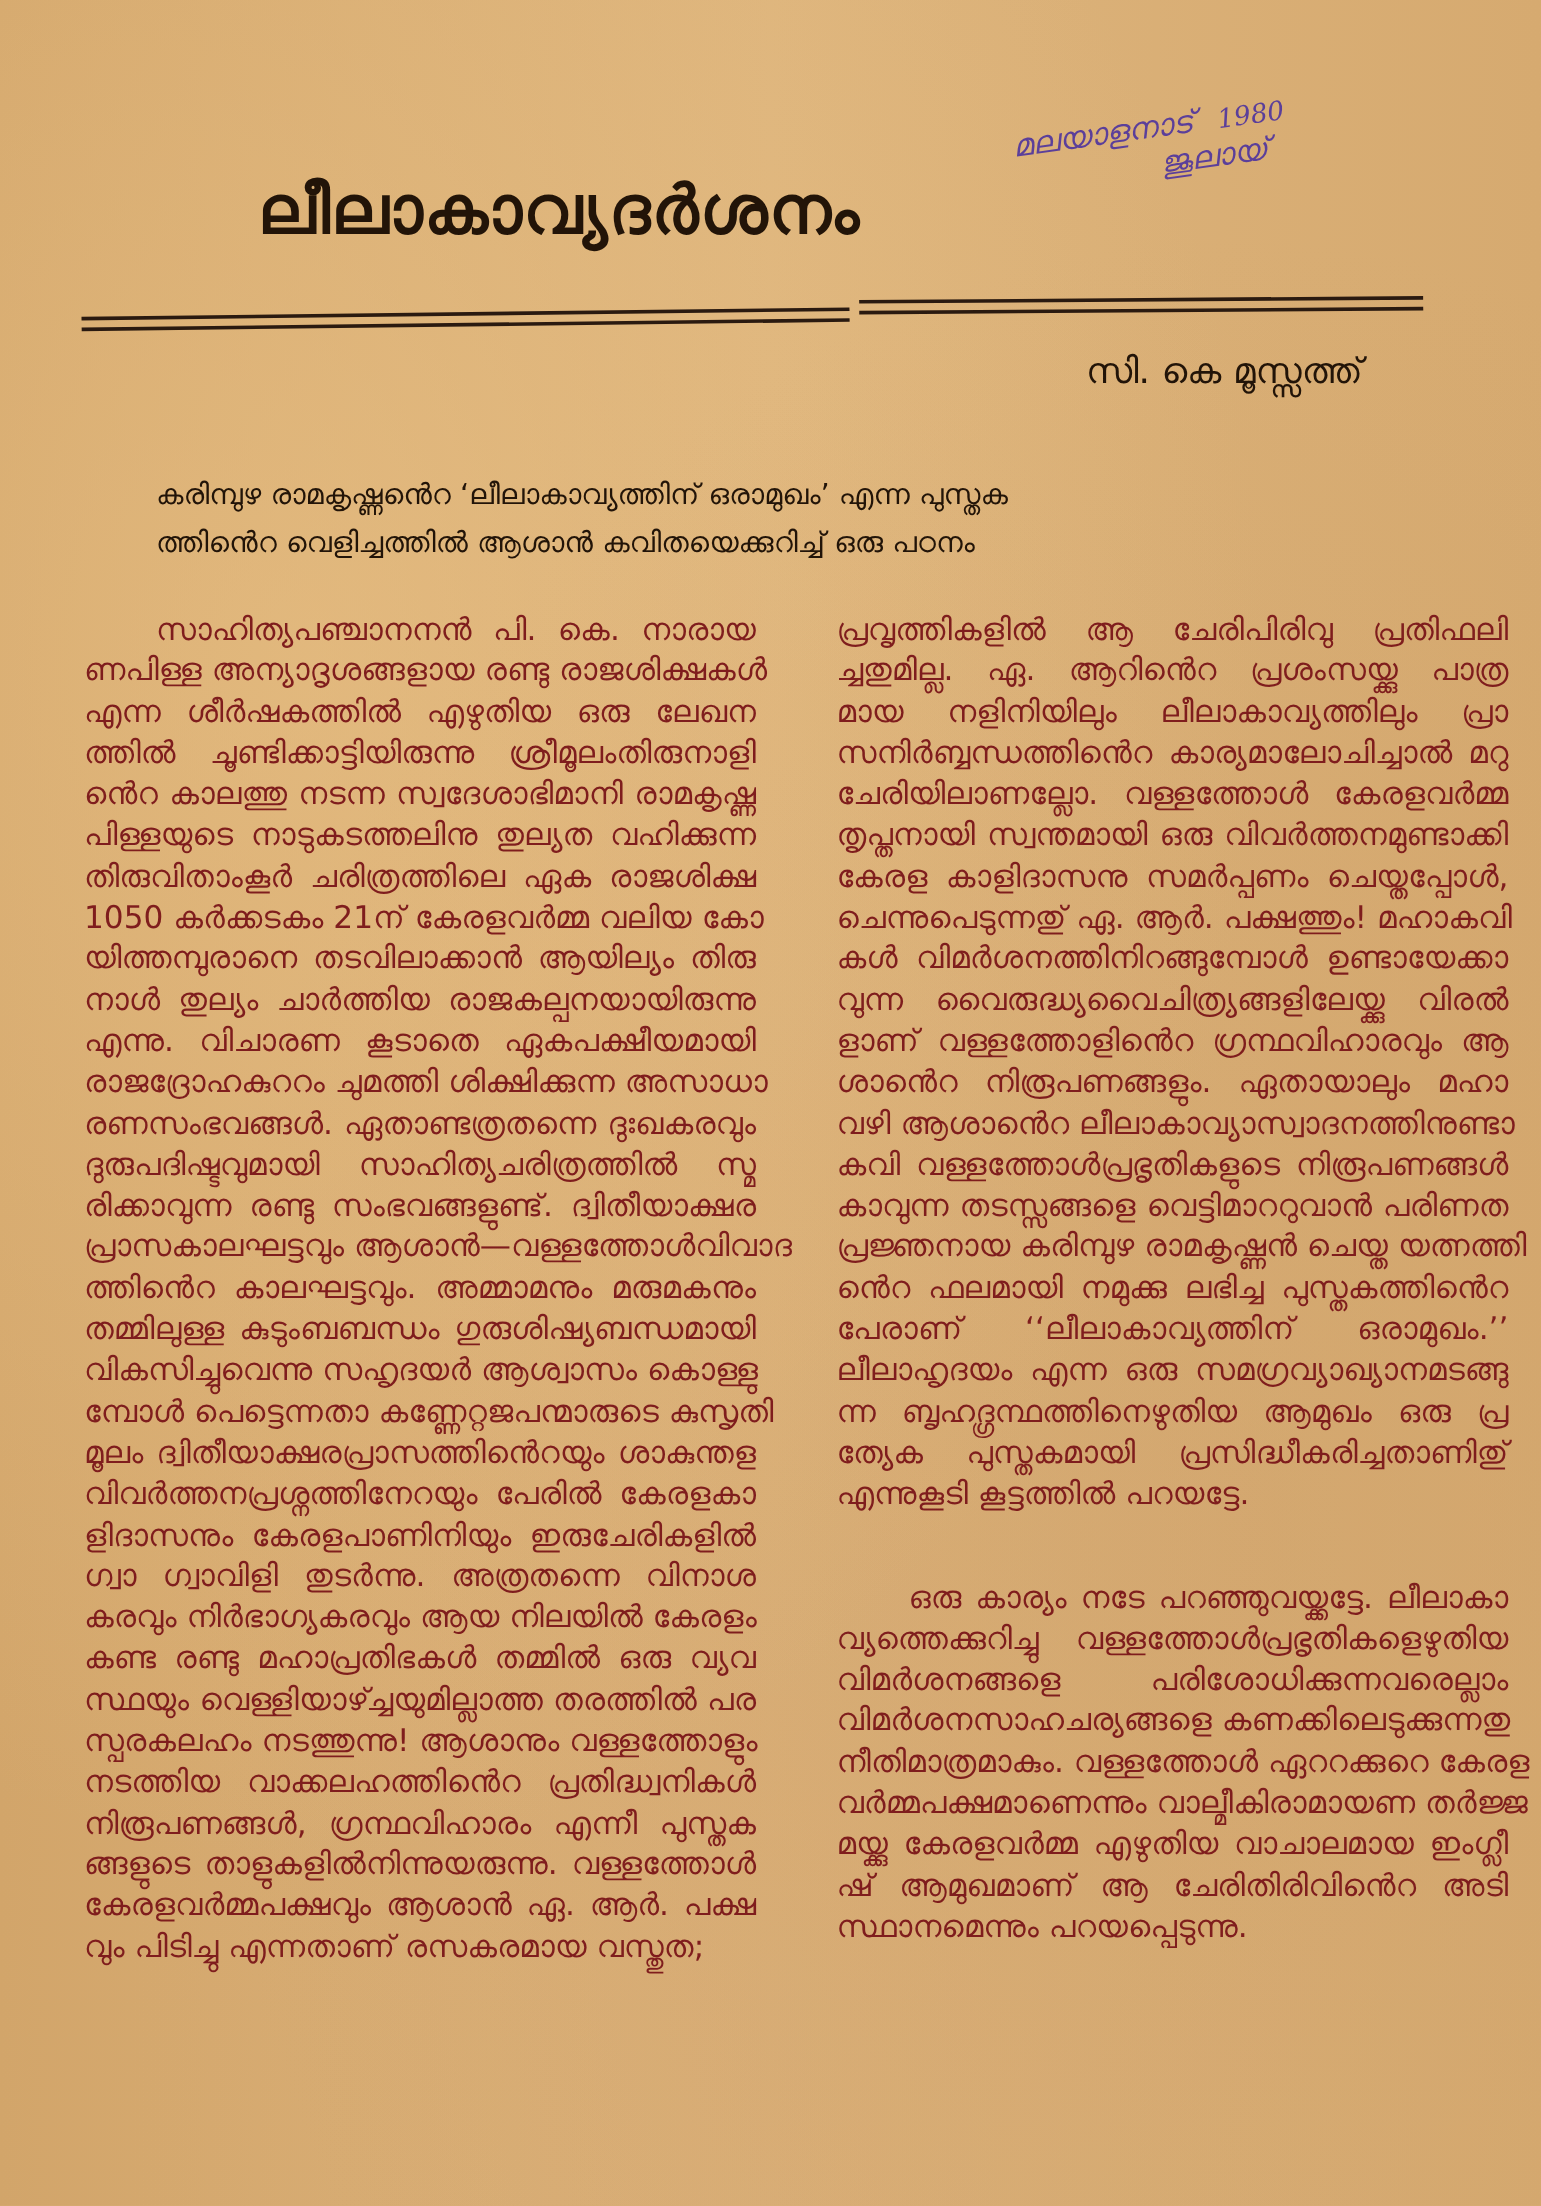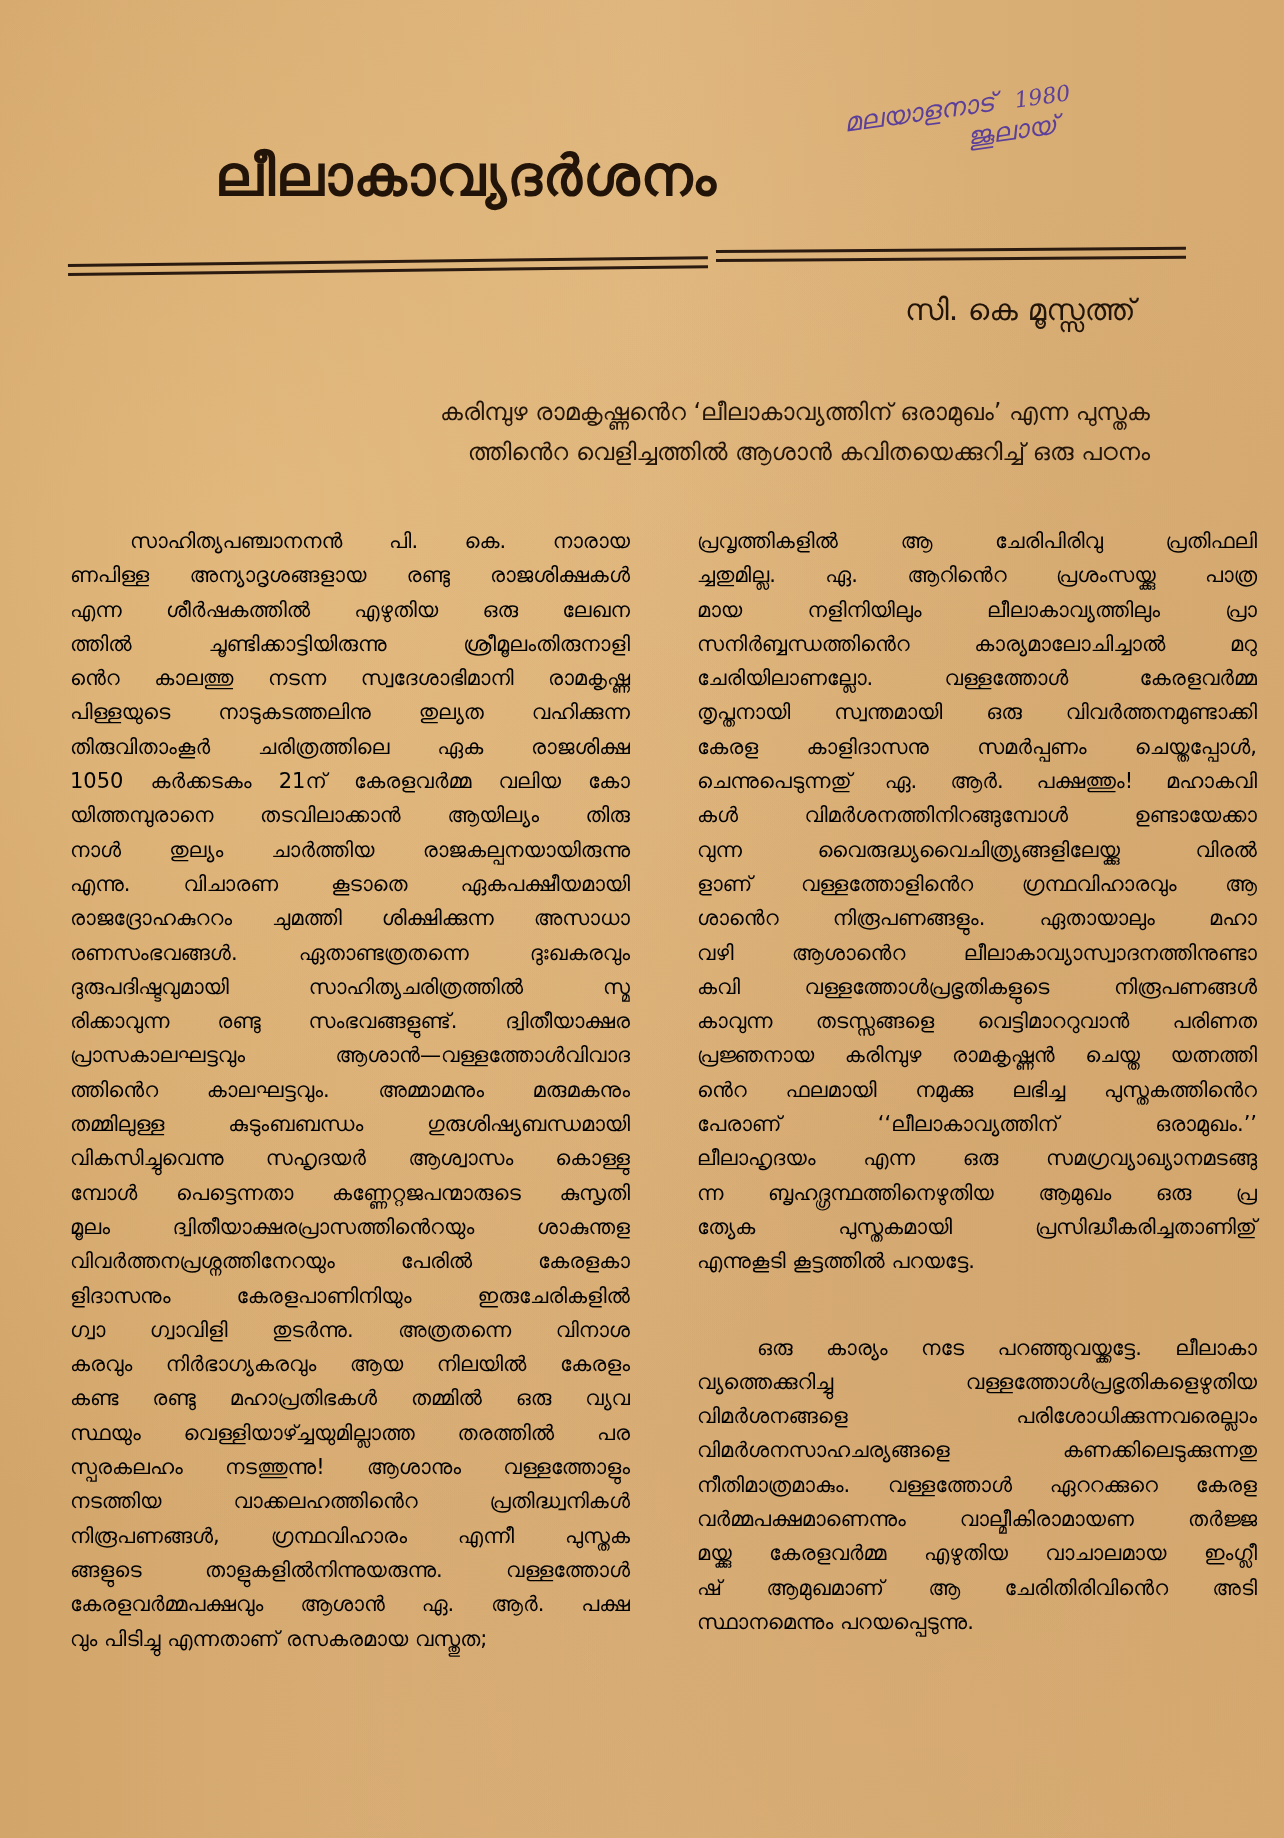--- a/index.html
+++ b/index.html
@@ -80,31 +80,31 @@
       top: 292px;
       font-weight: normal;
       font-size: 30px;
       color: #221408;
     }
     .subtitle {
       position: absolute;
       left: 130px;
       top: 392px;
       width: 1020px;
-      text-align: right;
+      text-align: left;
       font-size: 24px;
       line-height: 40px;
       color: #221408;
     }
     .col {
       position: absolute;
-      top: 524px;
-      font-size: 21px;
+      top: 508px;
+      font-size: 26px;
       line-height: 34.3px;
-      color: #000000;
+      color: #7f1d1d;
     }
     .col.left {
       left: 70px;
       width: 560px;
     }
     .col.right {
       left: 652px;
       width: 560px;
       margin-left: 45px;
     }

